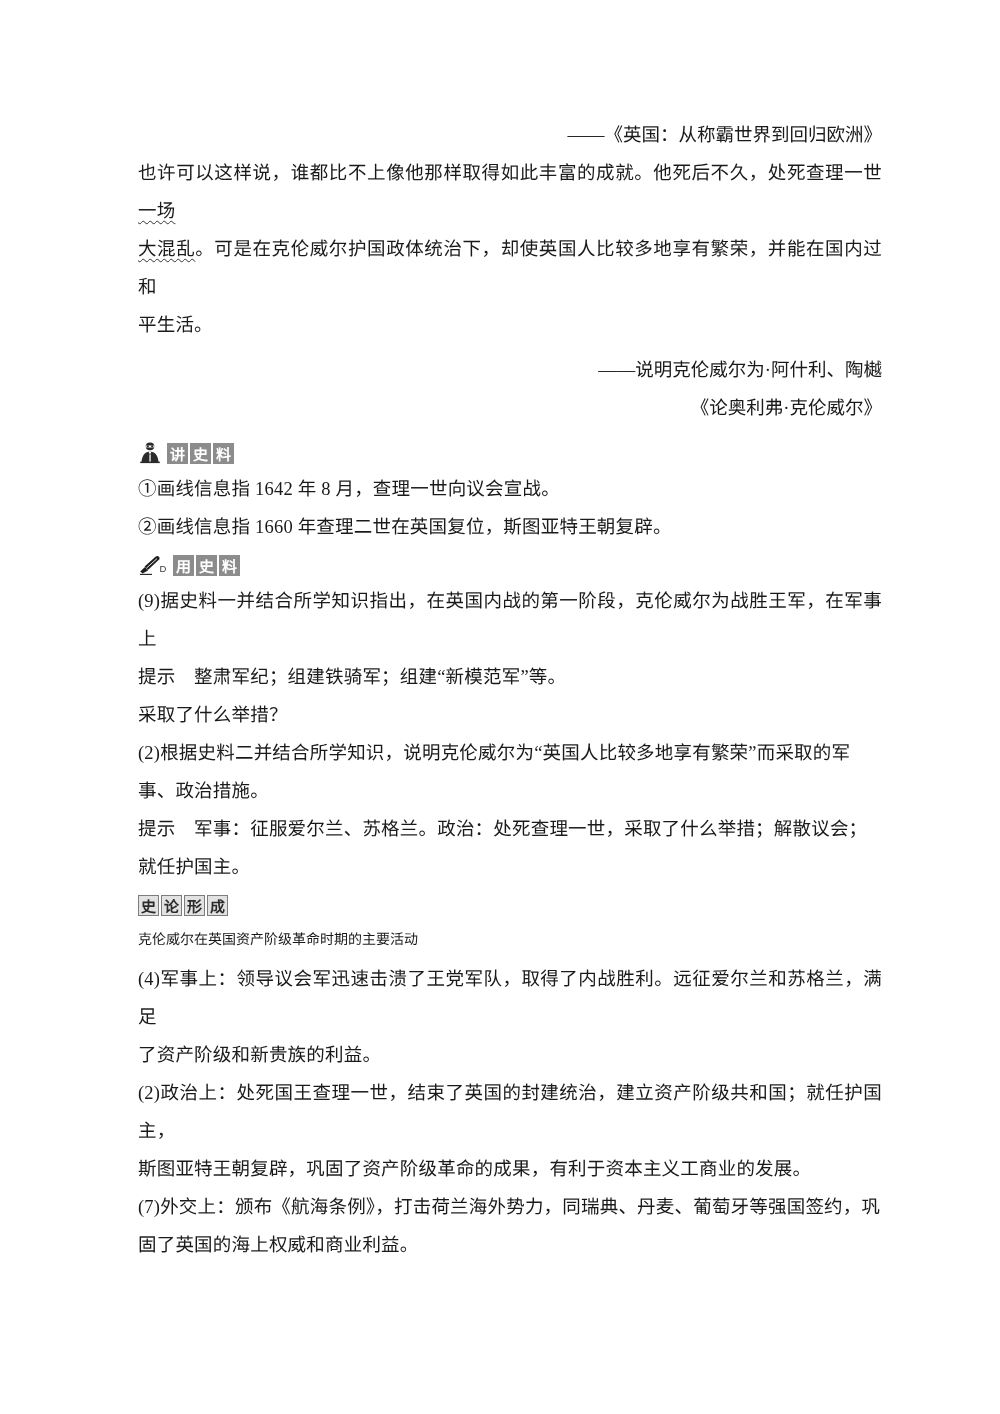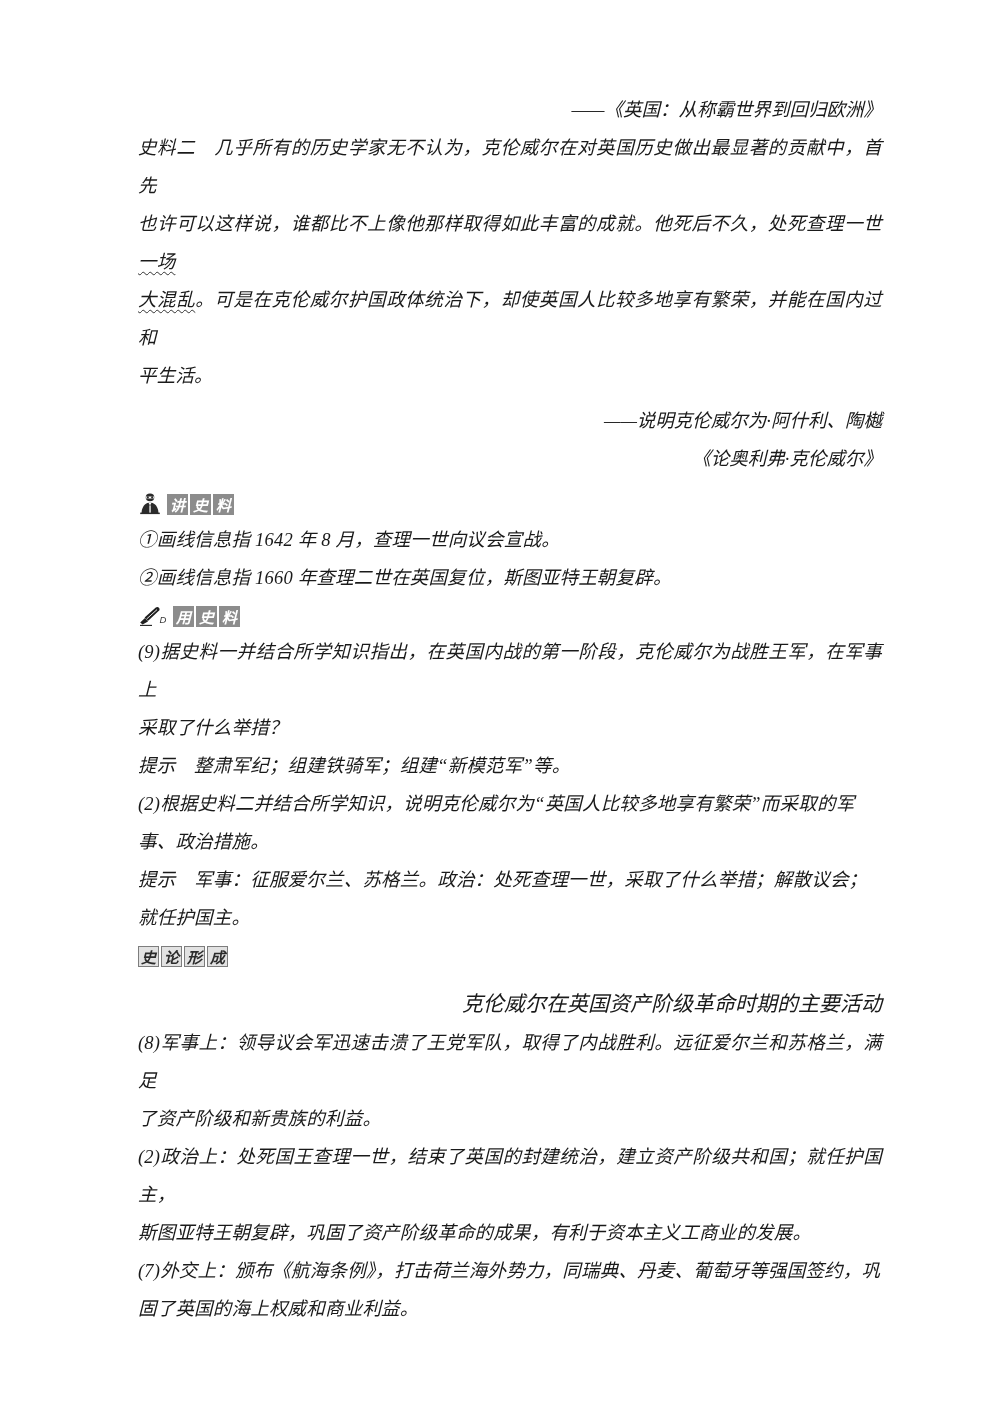--- a/index.html
+++ b/index.html
@@ -15,22 +15,21 @@
     color: #1a1a1a;
     position: relative;
     overflow: hidden;
   }
   .page {
     position: absolute;
     left: 0; top: 0;
     width: 1000px;
     height: 1352px;
     box-sizing: border-box;
-    padding: 91px 118px 60px 138px;
-    font-style: italic;
+    padding: 116px 118px 60px 138px;
   }
   .flow { width: 744px; }
 
   
   .para {
     font-size: 18.5px;
     line-height: 38px;
     text-align: justify;
     text-justify: inter-ideograph;
     margin: 0;
@@ -88,39 +87,38 @@
   }
   
   .bx.out {
     background: #e2e2e2;
     color: #2b2b2b;
     border: 1px solid #7d7d7d;
   }
 
   
   .center-title {
-    text-align: right;
-    font-size: 21px;
+    text-align: left;
+    font-size: 14px;
     line-height: 36px;
-    margin: 15px 0 2px 0;
+    margin: 2px 0 2px 0;
   }
 
   
   svg.ico { display: block; }
 </style>
 </head>
 <body>
 
 <div class="page">
   <div class="flow">
 
     <p class="src-right">——《英国：从称霸世界到回归欧洲》</p>
 
     <div>
-      <p class="para">史料二　几乎所有的历史学家无不认为，克伦威尔在对英国历史做出最显著的贡献中，首先</p>
       <p class="para">
         <span>也许可以这样说，谁都比不上像他那样取得如此丰富的成就。他死后不久，处死查理一世</span><span class="uline">一场</span>
       </p>
       <p class="para">
         <span class="uline">大混乱</span><span>。可是在克伦威尔护国政体统治下，却使英国人比较多地享有繁荣，并能在国内过和</span>
       </p>
       <p class="para">平生活。</p>
     </div>
 
     <div class="gap-sm"></div>
@@ -165,22 +163,22 @@
       </span>
       <span class="badge-boxes">
         <span class="bx fill">用</span>
         <span class="bx fill">史</span>
         <span class="bx fill">料</span>
       </span>
     </div>
 
     <div>
       <p class="para">(9)据史料一并结合所学知识指出，在英国内战的第一阶段，克伦威尔为战胜王军，在军事上</p>
+      <p class="para">提示　整肃军纪；组建铁骑军；组建“新模范军”等。</p>
       <p class="para">采取了什么举措？</p>
-      <p class="para">提示　整肃军纪；组建铁骑军；组建“新模范军”等。</p>
     </div>
 
     <div>
       <p class="para">(2)根据史料二并结合所学知识，说明克伦威尔为“英国人比较多地享有繁荣”而采取的军</p>
       <p class="para">事、政治措施。</p>
       <p class="para">提示　军事：征服爱尔兰、苏格兰。政治：处死查理一世，采取了什么举措；解散议会；</p>
       <p class="para">就任护国主。</p>
     </div>
 
     <div class="badge-row">
@@ -188,21 +186,21 @@
         <span class="bx out">史</span>
         <span class="bx out">论</span>
         <span class="bx out">形</span>
         <span class="bx out">成</span>
       </span>
     </div>
 
     <p class="center-title">克伦威尔在英国资产阶级革命时期的主要活动</p>
 
     <div>
-      <p class="para">(8)军事上：领导议会军迅速击溃了王党军队，取得了内战胜利。远征爱尔兰和苏格兰，满足</p>
+      <p class="para">(4)军事上：领导议会军迅速击溃了王党军队，取得了内战胜利。远征爱尔兰和苏格兰，满足</p>
       <p class="para">了资产阶级和新贵族的利益。</p>
     </div>
     <div>
       <p class="para">(2)政治上：处死国王查理一世，结束了英国的封建统治，建立资产阶级共和国；就任护国主，</p>
       <p class="para">斯图亚特王朝复辟，巩固了资产阶级革命的成果，有利于资本主义工商业的发展。</p>
     </div>
     <div>
       <p class="para">(7)外交上：颁布《航海条例》，打击荷兰海外势力，同瑞典、丹麦、葡萄牙等强国签约，巩</p>
       <p class="para">固了英国的海上权威和商业利益。</p>
     </div>

